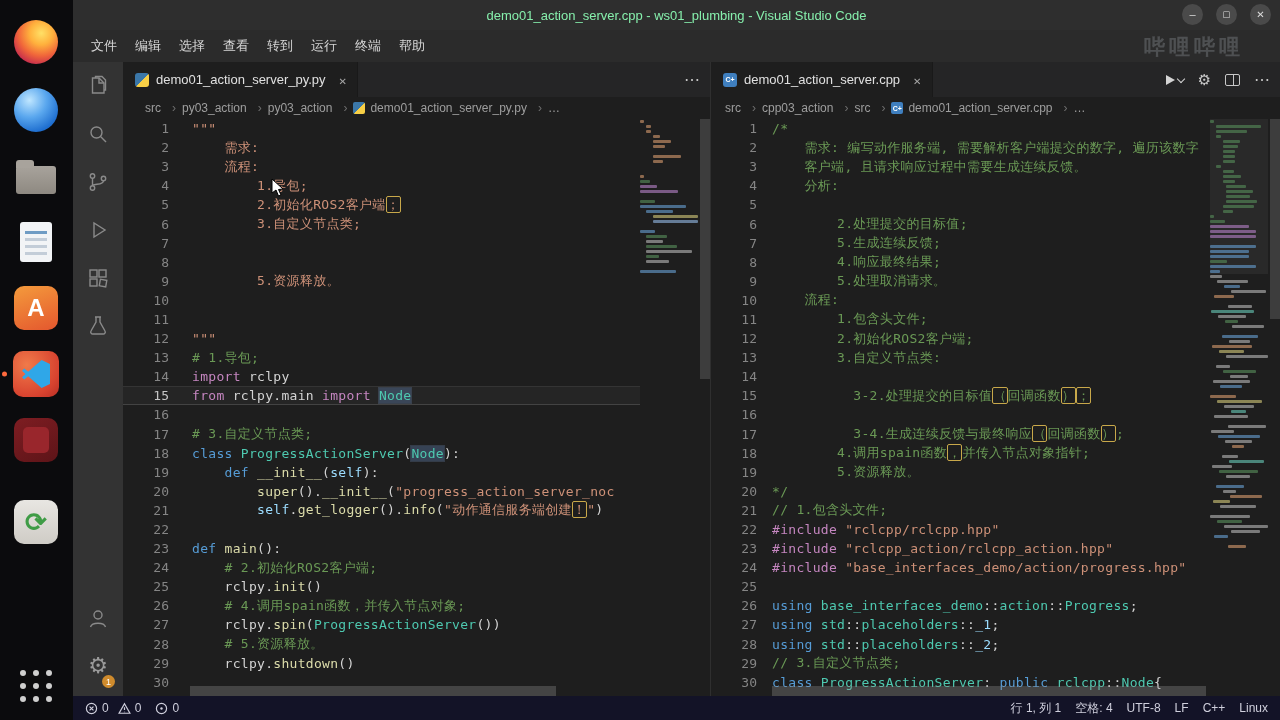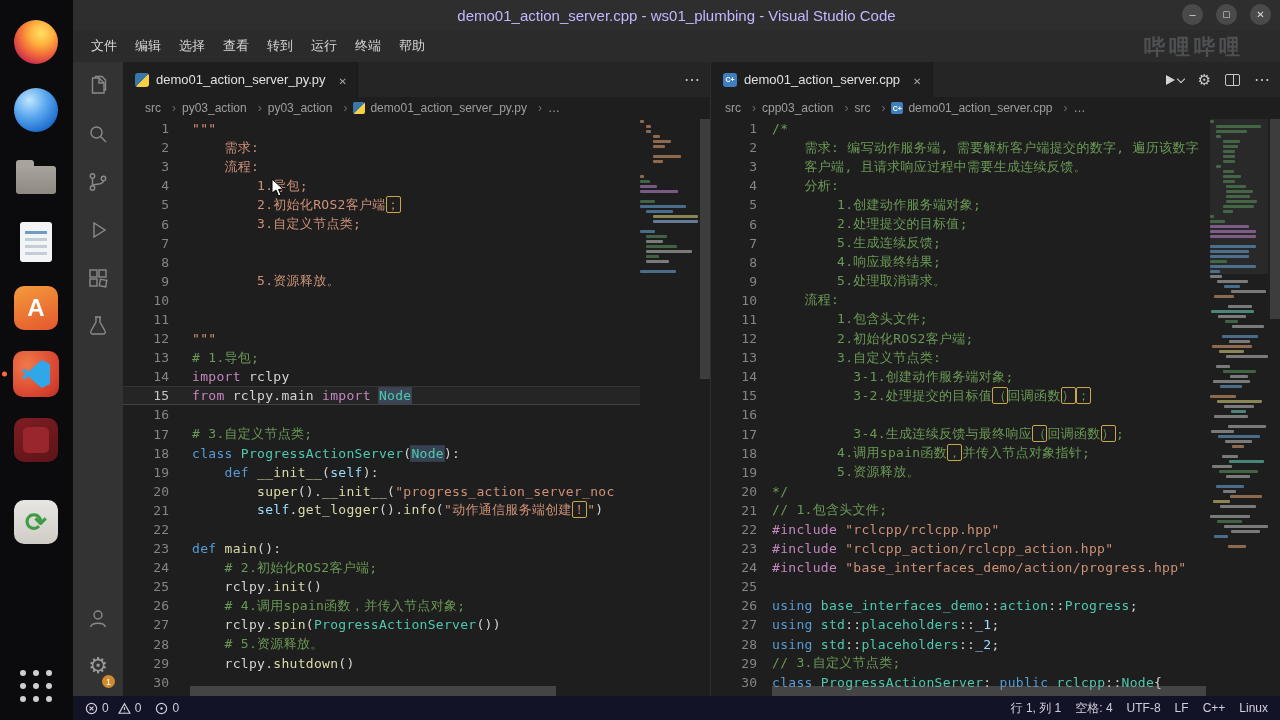--- a/index.html
+++ b/index.html
@@ -36,21 +36,21 @@
   .ic-red::after{content:"";position:absolute;left:9px;top:9px;width:26px;height:26px;background:#99262c;border-radius:5px}
   .ic-upd{width:44px;height:44px;border-radius:10px;background:linear-gradient(#e8e6e2,#cfccc6);
     display:flex;align-items:center;justify-content:center}
   .ic-upd::after{content:"⟳";color:#3f9c46;font-size:26px;font-weight:bold}
   .ic-dots{display:grid;grid-template-columns:repeat(3,6px);gap:7px}
   .ic-dots i{width:6px;height:6px;border-radius:50%;background:#cfcfcf}
 
   
   .vscode{position:absolute;left:73px;top:0;right:0;height:720px;display:flex;flex-direction:column;background:#1e1e1e}
   .titlebar{height:30px;background:#2e2e2e;position:relative;display:flex;align-items:center;justify-content:center;flex:none}
-  .tb-title{font-size:15px;color:#c4b5fd}
+  .tb-title{font-size:13px;color:#86efac}
   .win-controls{position:absolute;right:9px;top:4px;display:flex;gap:13px}
   .win-btn{width:21px;height:21px;border-radius:50%;background:#4a4a4a;color:#dcdcdc;
     display:flex;align-items:center;justify-content:center;font-size:11px;line-height:1}
   .win-btn.min::after{content:"–"} .win-btn.max::after{content:"▢";font-size:9px} .win-btn.cls::after{content:"✕";font-size:10px}
 
   .menubar{height:32px;background:#2b2b2b;display:flex;align-items:center;padding-left:9px;flex:none}
   .menu-item{padding:5px 9px;font-size:13px;color:#d6d6d6;border-radius:4px;cursor:default}
   .watermark{position:absolute;top:33px;right:36px;font-size:21px;font-weight:bold;color:#9aa0a6;opacity:.32;letter-spacing:4px;z-index:9}
 
   .body{flex:1;display:flex;min-height:0}
@@ -580,21 +580,20 @@
                 <div class="line">
                   <span class="lnum">3</span>
                   <span class="lcode"><span class="tk-com">    客户端, 且请求响应过程中需要生成连续反馈。</span></span>
                 </div>
                 <div class="line">
                   <span class="lnum">4</span>
                   <span class="lcode"><span class="tk-com">    分析:</span></span>
                 </div>
                 <div class="line">
                   <span class="lnum">5</span>
-                  <span class="lcode"><span class="tk-com">        1.创建动作服务端对象;</span></span>
                 </div>
                 <div class="line">
                   <span class="lnum">6</span>
                   <span class="lcode"><span class="tk-com">        2.处理提交的目标值;</span></span>
                 </div>
                 <div class="line">
                   <span class="lnum">7</span>
                   <span class="lcode"><span class="tk-com">        5.生成连续反馈;</span></span>
                 </div>
                 <div class="line">
@@ -616,21 +615,20 @@
                 <div class="line">
                   <span class="lnum">12</span>
                   <span class="lcode"><span class="tk-com">        2.初始化ROS2客户端;</span></span>
                 </div>
                 <div class="line">
                   <span class="lnum">13</span>
                   <span class="lcode"><span class="tk-com">        3.自定义节点类:</span></span>
                 </div>
                 <div class="line">
                   <span class="lnum">14</span>
-                  <span class="lcode"><span class="tk-com">          3-1.创建动作服务端对象;</span></span>
                 </div>
                 <div class="line">
                   <span class="lnum">15</span>
                   <span class="lcode"><span class="tk-com">          3-2.处理提交的目标值</span><span class="tk-com u-box">（</span><span class="tk-com">回调函数</span><span class="tk-com u-box">）</span><span class="tk-com u-box">；</span></span>
                 </div>
                 <div class="line">
                   <span class="lnum">16</span>
                 </div>
                 <div class="line">
                   <span class="lnum">17</span>

